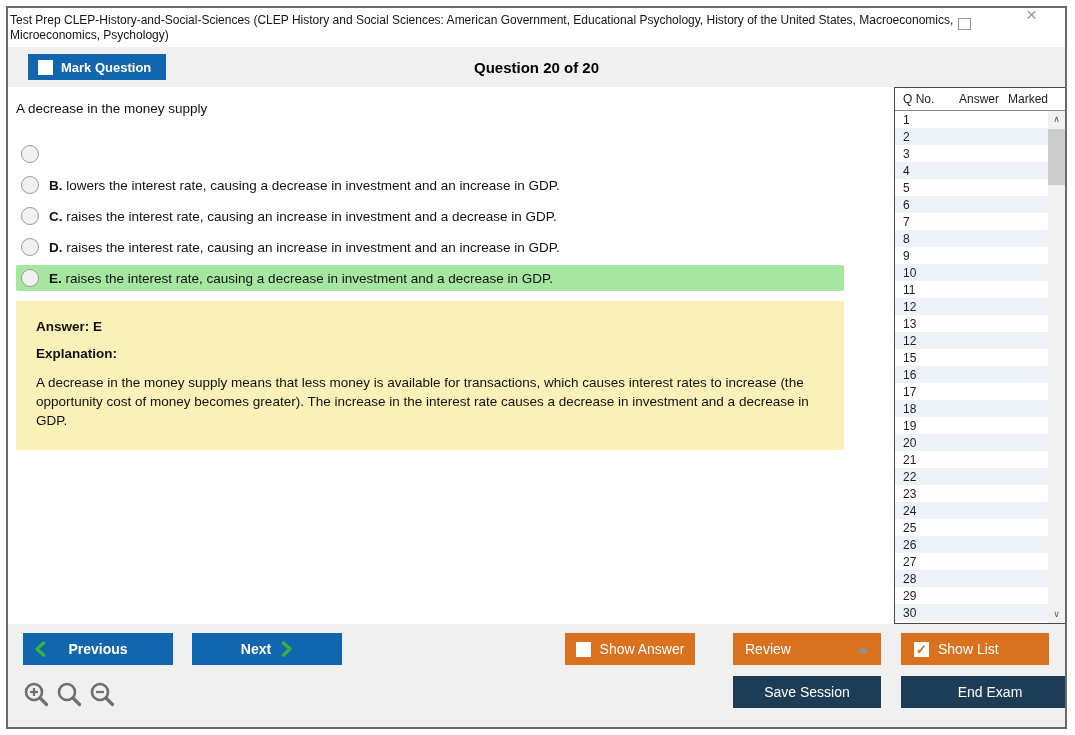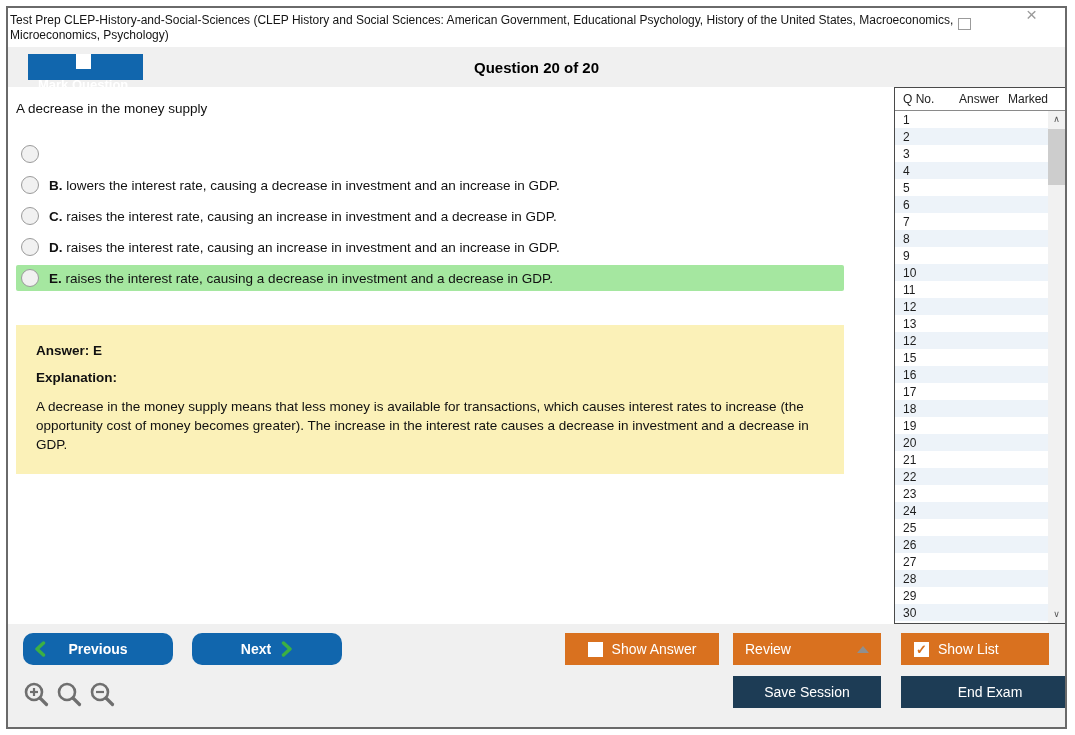--- a/index.html
+++ b/index.html
@@ -12,34 +12,34 @@
   }
 
   
   .titlebar { flex:none; padding:5px 20px 4px 2px; font-size:12px; line-height:15px; color:#141414; position:relative; background:#fff; }
   .win-maximize { position:absolute; right:94px; top:10px; width:11px; height:10px; border:1px solid #9b9b9b; background:transparent; }
   .win-close { position:absolute; right:28px; top:-1px; font-size:19px; color:#9b9b9b; font-weight:normal; }
 
   
   .headerbar { flex:none; height:40px; background:#f0f0f0; position:relative; }
   .q-counter { position:absolute; inset:0; display:flex; align-items:center; justify-content:center; font-size:15px; font-weight:bold; color:#000; }
-  .mark-btn { position:absolute; left:20px; top:7px; height:26px; background:var(--blue,#1166ad); color:#fff; font-weight:bold; font-size:13px; display:flex; align-items:center; gap:8px; padding:0 15px 0 10px;flex-direction:column; }
+  .mark-btn { position:absolute; left:20px; top:7px; height:26px; background:var(--blue,#1166ad); color:#fff; font-weight:bold; font-size:13px; display:flex; align-items:center; gap:8px; padding:0 15px 0 10px; }
   .checkbox { width:15px; height:15px; background:#fff; flex:none; }
   .checkbox.checked { position:relative; }
   .checkbox.checked::after { content:"\2713"; position:absolute; inset:0; color:var(--orange,#d9711f); font-weight:bold; font-size:13px; text-align:center; line-height:15px; }
 
   
   .main { flex:1; min-height:0; display:flex; background:#fff; }
   .content { flex:1; min-width:0; padding-left:8px; }
   .question-text { margin-top:14px; font-size:13.5px; color:#111; }
   .options { margin-top:25px; display:flex; flex-direction:column; gap:5px; width:828px; }
   .option { display:flex; align-items:center; gap:10px; min-height:26px; padding-left:5px; border-radius:2px; font-size:13.5px; color:#111; }
   .option.highlighted { background:var(--green-highlight,#a5e7a0); }
   .radio { width:16px; height:16px; border-radius:50%; background:#f1f1f1; border:1px solid #9b9b9b; flex:none; }
-  .answer-box { margin-top:34px; width:828px; box-sizing:border-box; background:var(--yellow,#fbf1b8); padding:18px 20px 20px; font-size:13.5px; color:#111; }
+  .answer-box { margin-top:10px; width:828px; box-sizing:border-box; background:var(--yellow,#fbf1b8); padding:18px 20px 20px; font-size:13.5px; color:#111; }
   .answer-box .hd { font-weight:bold; }
   .answer-box .gap { height:12px; }
   .answer-box .body { line-height:19px; }
 
   
   .qlist-panel { flex:none; width:171px; box-sizing:border-box; border-left:1px solid #4a4a4a; border-top:1px solid #4a4a4a; border-bottom:1px solid #4a4a4a; display:flex; flex-direction:column; background:#fff; }
   .qlist-header { flex:none; height:22px; display:grid; grid-template-columns:56px 1fr 58px; align-items:center; padding:0 19px 0 8px; font-size:12px; color:#222; border-bottom:1px solid #8a8a8a; background:#fff; }
   .qlist-header .c2 { text-align:center; }
   .qlist-header .c3 { text-align:center; }
   .qlist-body { flex:1; position:relative; overflow:hidden; }
@@ -49,27 +49,27 @@
   .lrow .c2, .lrow .c3 { text-align:center; }
   .qlist-scrollbar { position:absolute; right:0; top:0; bottom:0; width:17px; background:#f1f1f1; }
   .sb-arrow { position:absolute; left:0; width:17px; height:17px; text-align:center; font-size:9px; color:#555; line-height:17px; }
   .sb-up { top:0; }
   .sb-down { bottom:0; }
   .sb-thumb { position:absolute; left:0; top:18px; width:17px; height:56px; background:#cdcdcd; }
 
   
   .footer { flex:none; height:103px; background:#f0f0f0; position:relative; }
   .btn { position:absolute; height:32px; display:flex; align-items:center; color:#fff; font-size:14px; box-sizing:border-box; }
-  .btn-blue { background:var(--blue,#1166ad); font-weight:bold;border-radius:10px; }
+  .btn-blue { background:var(--blue,#1166ad); font-weight:bold; }
   .btn-orange { background:var(--orange,#d9711f); }
   .btn-navy { background:var(--navy,#1d3c55); }
   .btn-previous { left:15px; top:9px; width:150px; justify-content:center; }
   .btn-previous .chev { position:absolute; left:11px; top:8px; }
   .btn-next { left:184px; top:9px; width:150px; justify-content:center; gap:10px; }
-  .btn-show-answer { left:557px; top:9px; width:154px; justify-content:center; gap:9px; }
+  .btn-show-answer { left:557px; top:9px; width:130px; justify-content:center; gap:9px; }
   .btn-review { left:725px; top:9px; width:148px; justify-content:space-between; padding:0 12px;align-items:center; }
   .btn-show-list { left:893px; top:9px; width:148px; gap:9px; padding-left:13px; }
   .btn-save-session { left:725px; top:52px; width:148px; justify-content:center; }
   .btn-end-exam { left:893px; top:52px; width:178px; justify-content:center; }
   .tri-up { width:0; height:0; border-left:6px solid transparent; border-right:6px solid transparent; border-bottom:7px solid #8f8f8f; }
   .zoom-icons { position:absolute; left:15px; top:57px; display:flex; gap:6px; }
   .zoom-icons svg { display:block; }
 </style>
 </head>
 <body>

